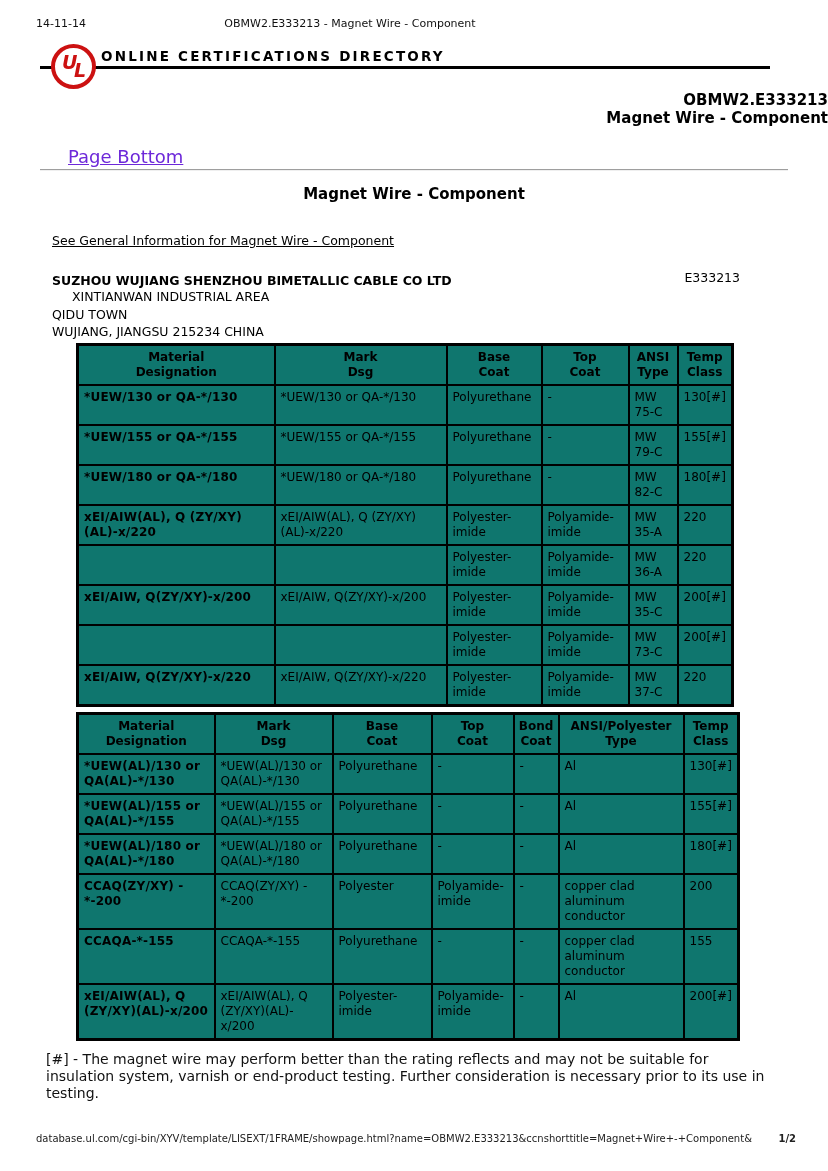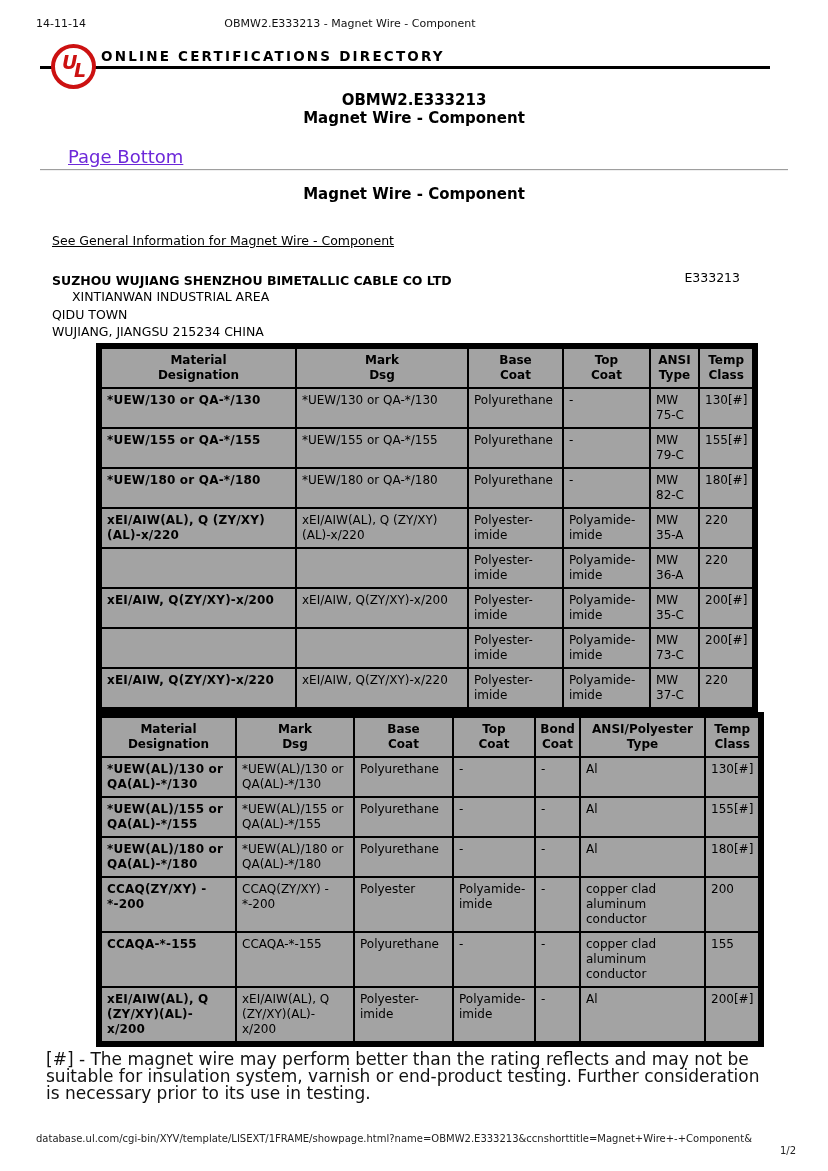--- a/index.html
+++ b/index.html
@@ -20,57 +20,57 @@
   .ul-logo { position:absolute; left:51px; top:-2px; width:45px; height:45px; border:4px solid #cc1111;
              border-radius:50%; background:#fff; z-index:2; }
   .ul-logo .u { position:absolute; left:7px; top:3px; color:#cc1111; font-weight:bold; font-size:19px;
                 font-style:italic; }
   .ul-logo .l { position:absolute; left:19px; top:11px; color:#cc1111; font-weight:bold; font-size:19px;
                 font-style:italic; }
   .ocd-title { position:absolute; left:101px; top:2px; font-size:13.5px; font-weight:bold;
                letter-spacing:2.2px; z-index:2; background:transparent; }
 
   
-  .cert-title { position:absolute; top:91px; left:0; width:828px; text-align:center;
+  .cert-title { position:absolute; top:91px; left:0; width:828px; text-align:right;
                 font-size:15px; font-weight:bold; line-height:18px; }
   .page-bottom { position:absolute; top:146px; left:68px; font-size:18px; text-decoration:underline;
                  color:#6d28d9; cursor:pointer; }
   .divider { position:absolute; top:169px; left:40px; width:748px; height:2px;
              background:#b9b9b9; border-top:1px solid #9e9e9e; border-bottom:1px solid #efefef; }
   .section-heading { position:absolute; top:185px; left:0; width:828px; text-align:center;
                      font-size:15px; font-weight:bold; }
   .general-info { position:absolute; top:233px; left:52px; font-size:12.5px; text-decoration:underline;
                   color:#000; cursor:pointer; }
 
   
   .company-row { position:absolute; top:270px; left:52px; width:688px; }
   .company-name { font-size:12.5px; font-weight:bold; display:inline-block; }
   .file-number { position:absolute; right:0; top:0; font-size:12.5px; font-weight:normal; }
   .addr { position:absolute; left:52px; font-size:12.5px; }
   .addr1 { top:289px;margin-left:20px; } .addr2 { top:307px; } .addr3 { top:324px; }
 
   
-  table.mw { position:absolute; left:96px; border-collapse:collapse; border:6px solid #000000;
-             table-layout:fixed; background:#a3a3a3; }
+  table.mw { position:absolute; left:76px; border-collapse:collapse; border:3px solid #000000;
+             table-layout:fixed; background:#0f766e; }
   #table1 { top:343px; }
   #table2 { top:712px; }
   table.mw th, table.mw td { border:2px solid #000; font-size:12px; line-height:15px; }
   table.mw th { font-weight:bold; text-align:center; vertical-align:middle; padding:4px 2px;
                 white-space:pre-line; height:38px; }
   table.mw td { vertical-align:top; text-align:left; padding:4px 5px; height:38px; word-wrap:break-word; }
   table.mw td.c0 { font-weight:bold; letter-spacing:0.2px; }
 
   
-  .footnote { position:absolute; left:46px; width:720px; font-size:17px; line-height:17px; color:#111; }
+  .footnote { position:absolute; left:46px; width:720px; font-size:14px; line-height:17px; color:#111; }
   .fn1 { top:1051px; } .fn2 { top:1091px; }
 
   
   .footer { position:absolute; top:1133px; left:0; width:828px; height:14px; font-size:10px; color:#222; }
   .footer-url { position:absolute; left:36px; top:0; width:716px; white-space:nowrap; overflow:hidden; }
-  .footer-page { position:absolute; right:32px; top:12px; }
+  .footer-page { position:absolute; right:32px; top:0;font-weight:bold; }
 </style>
 </head>
 <body>
 
 <div class="page">
 
   <div class="print-header">
     <span class="print-date">14-11-14</span>
     <span class="print-title">OBMW2.E333213 - Magnet Wire - Component</span>
   </div>

